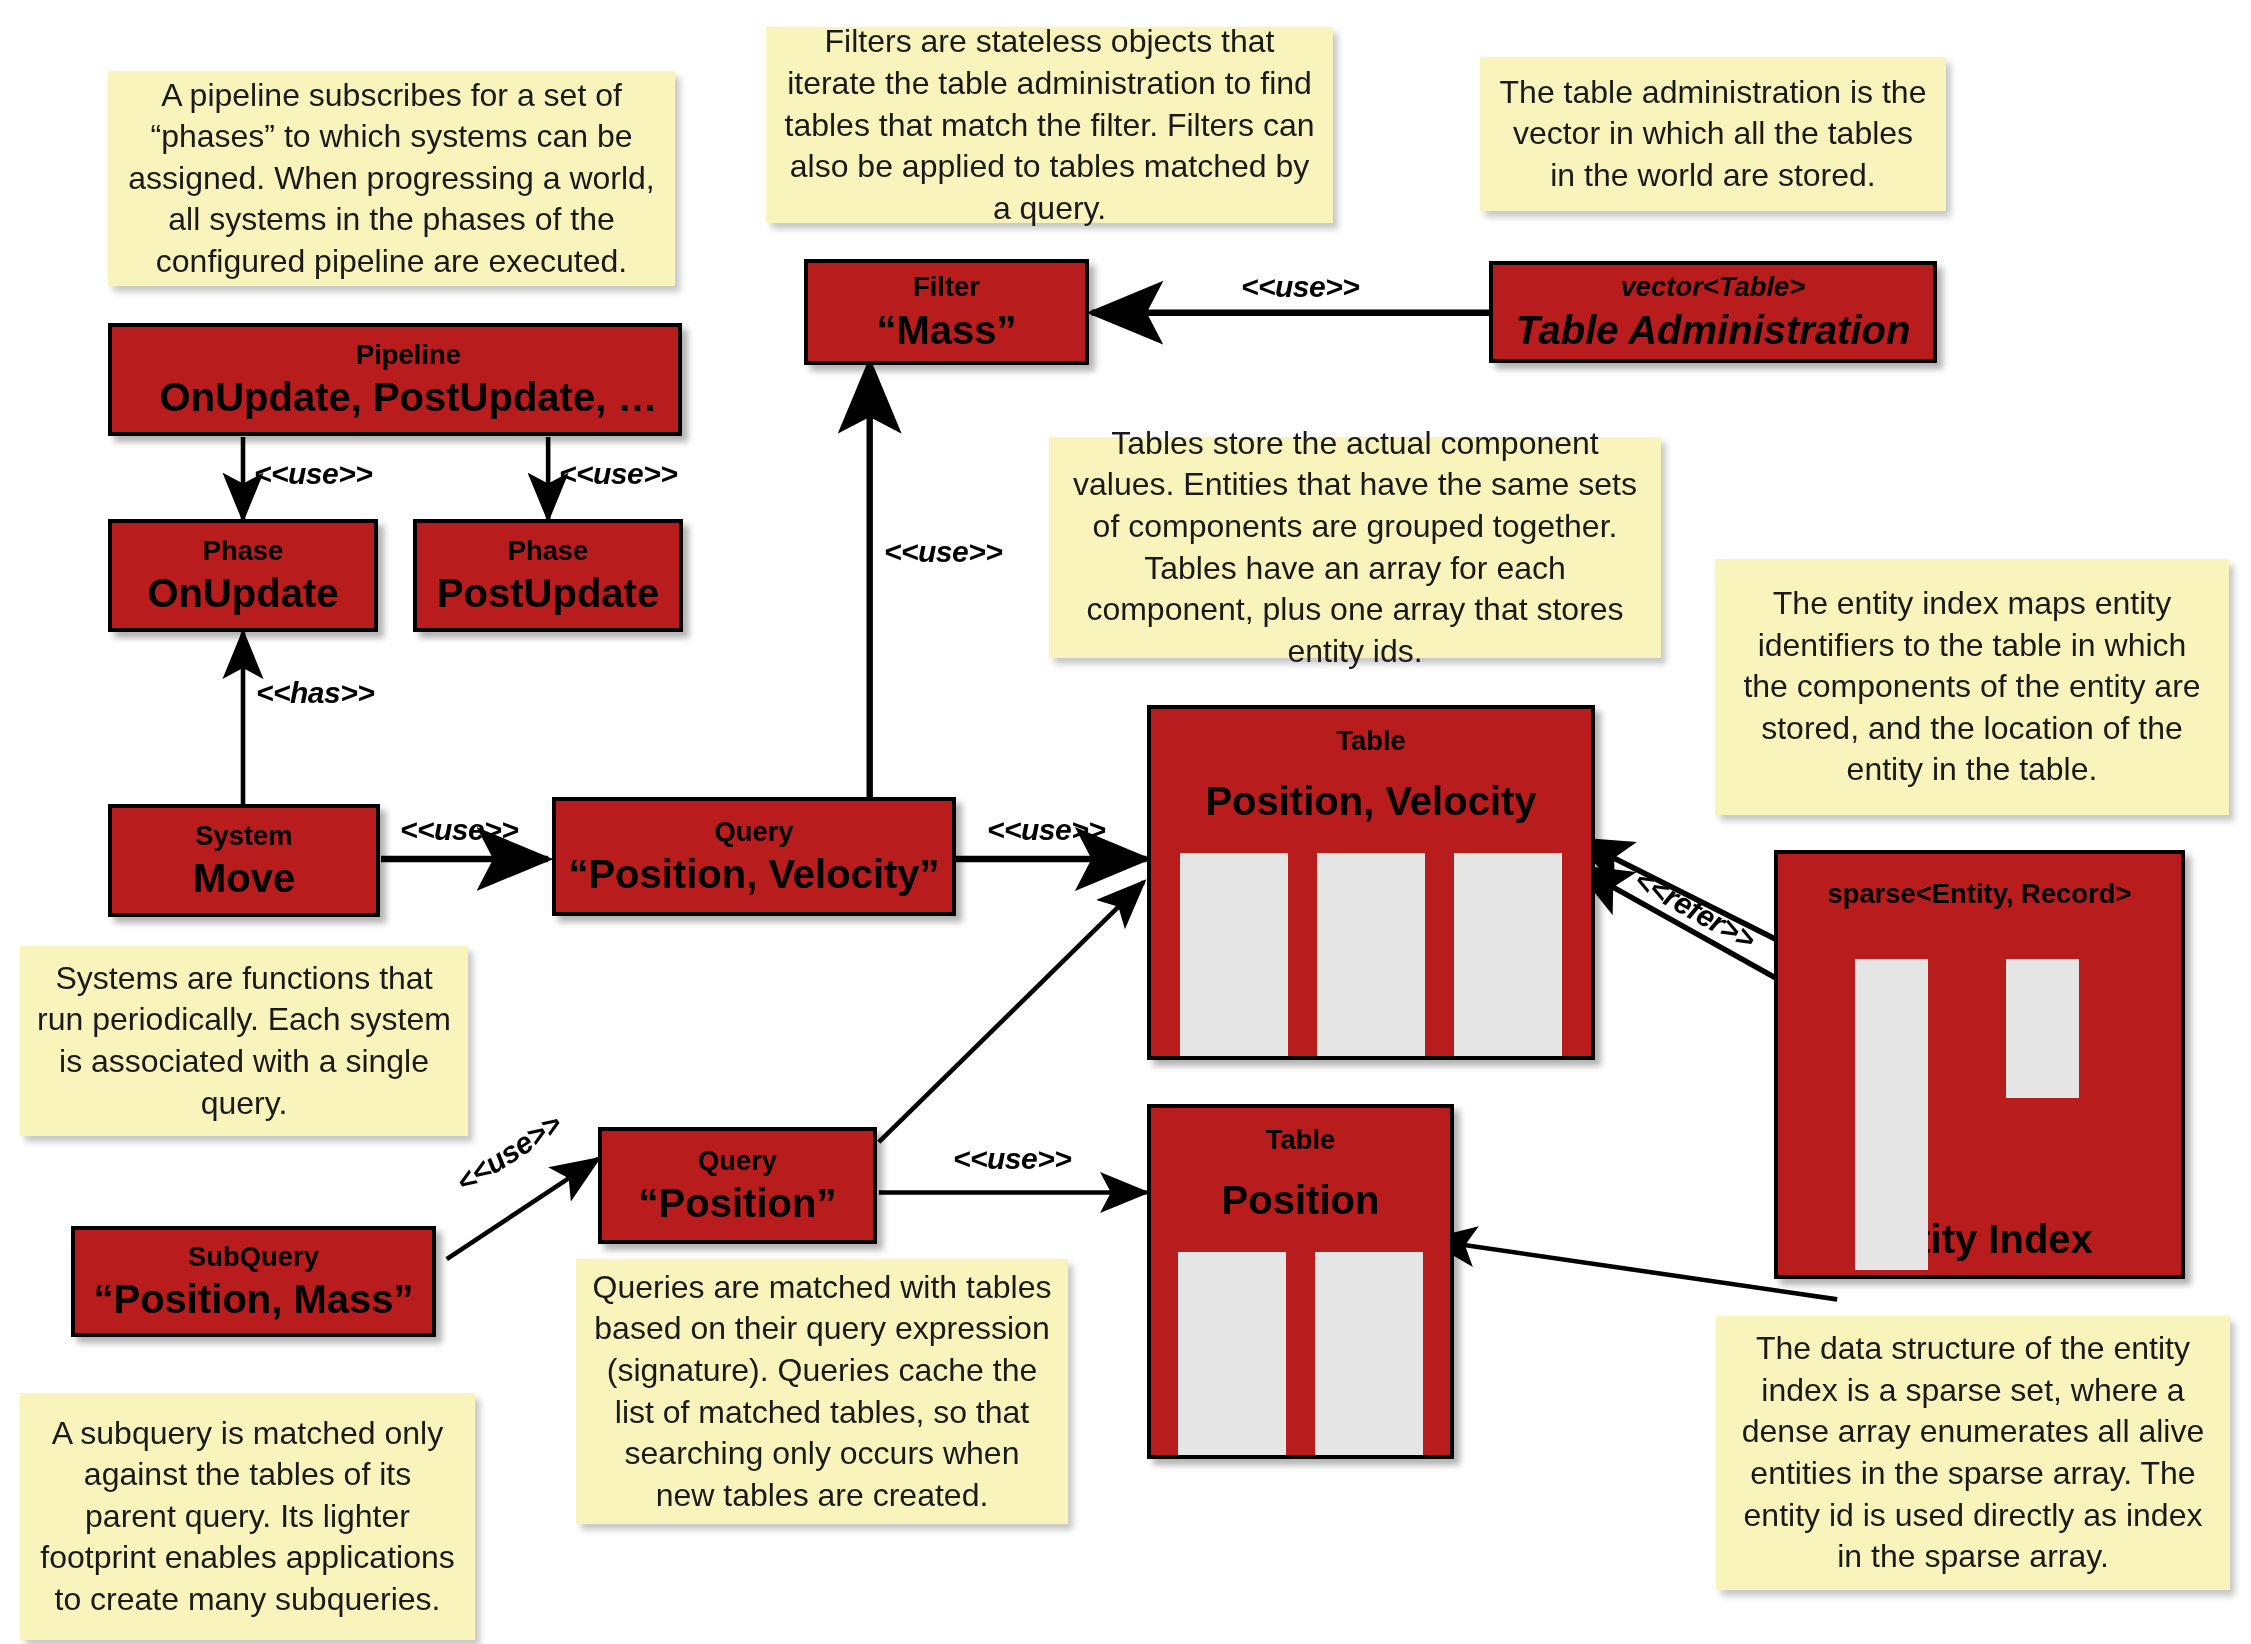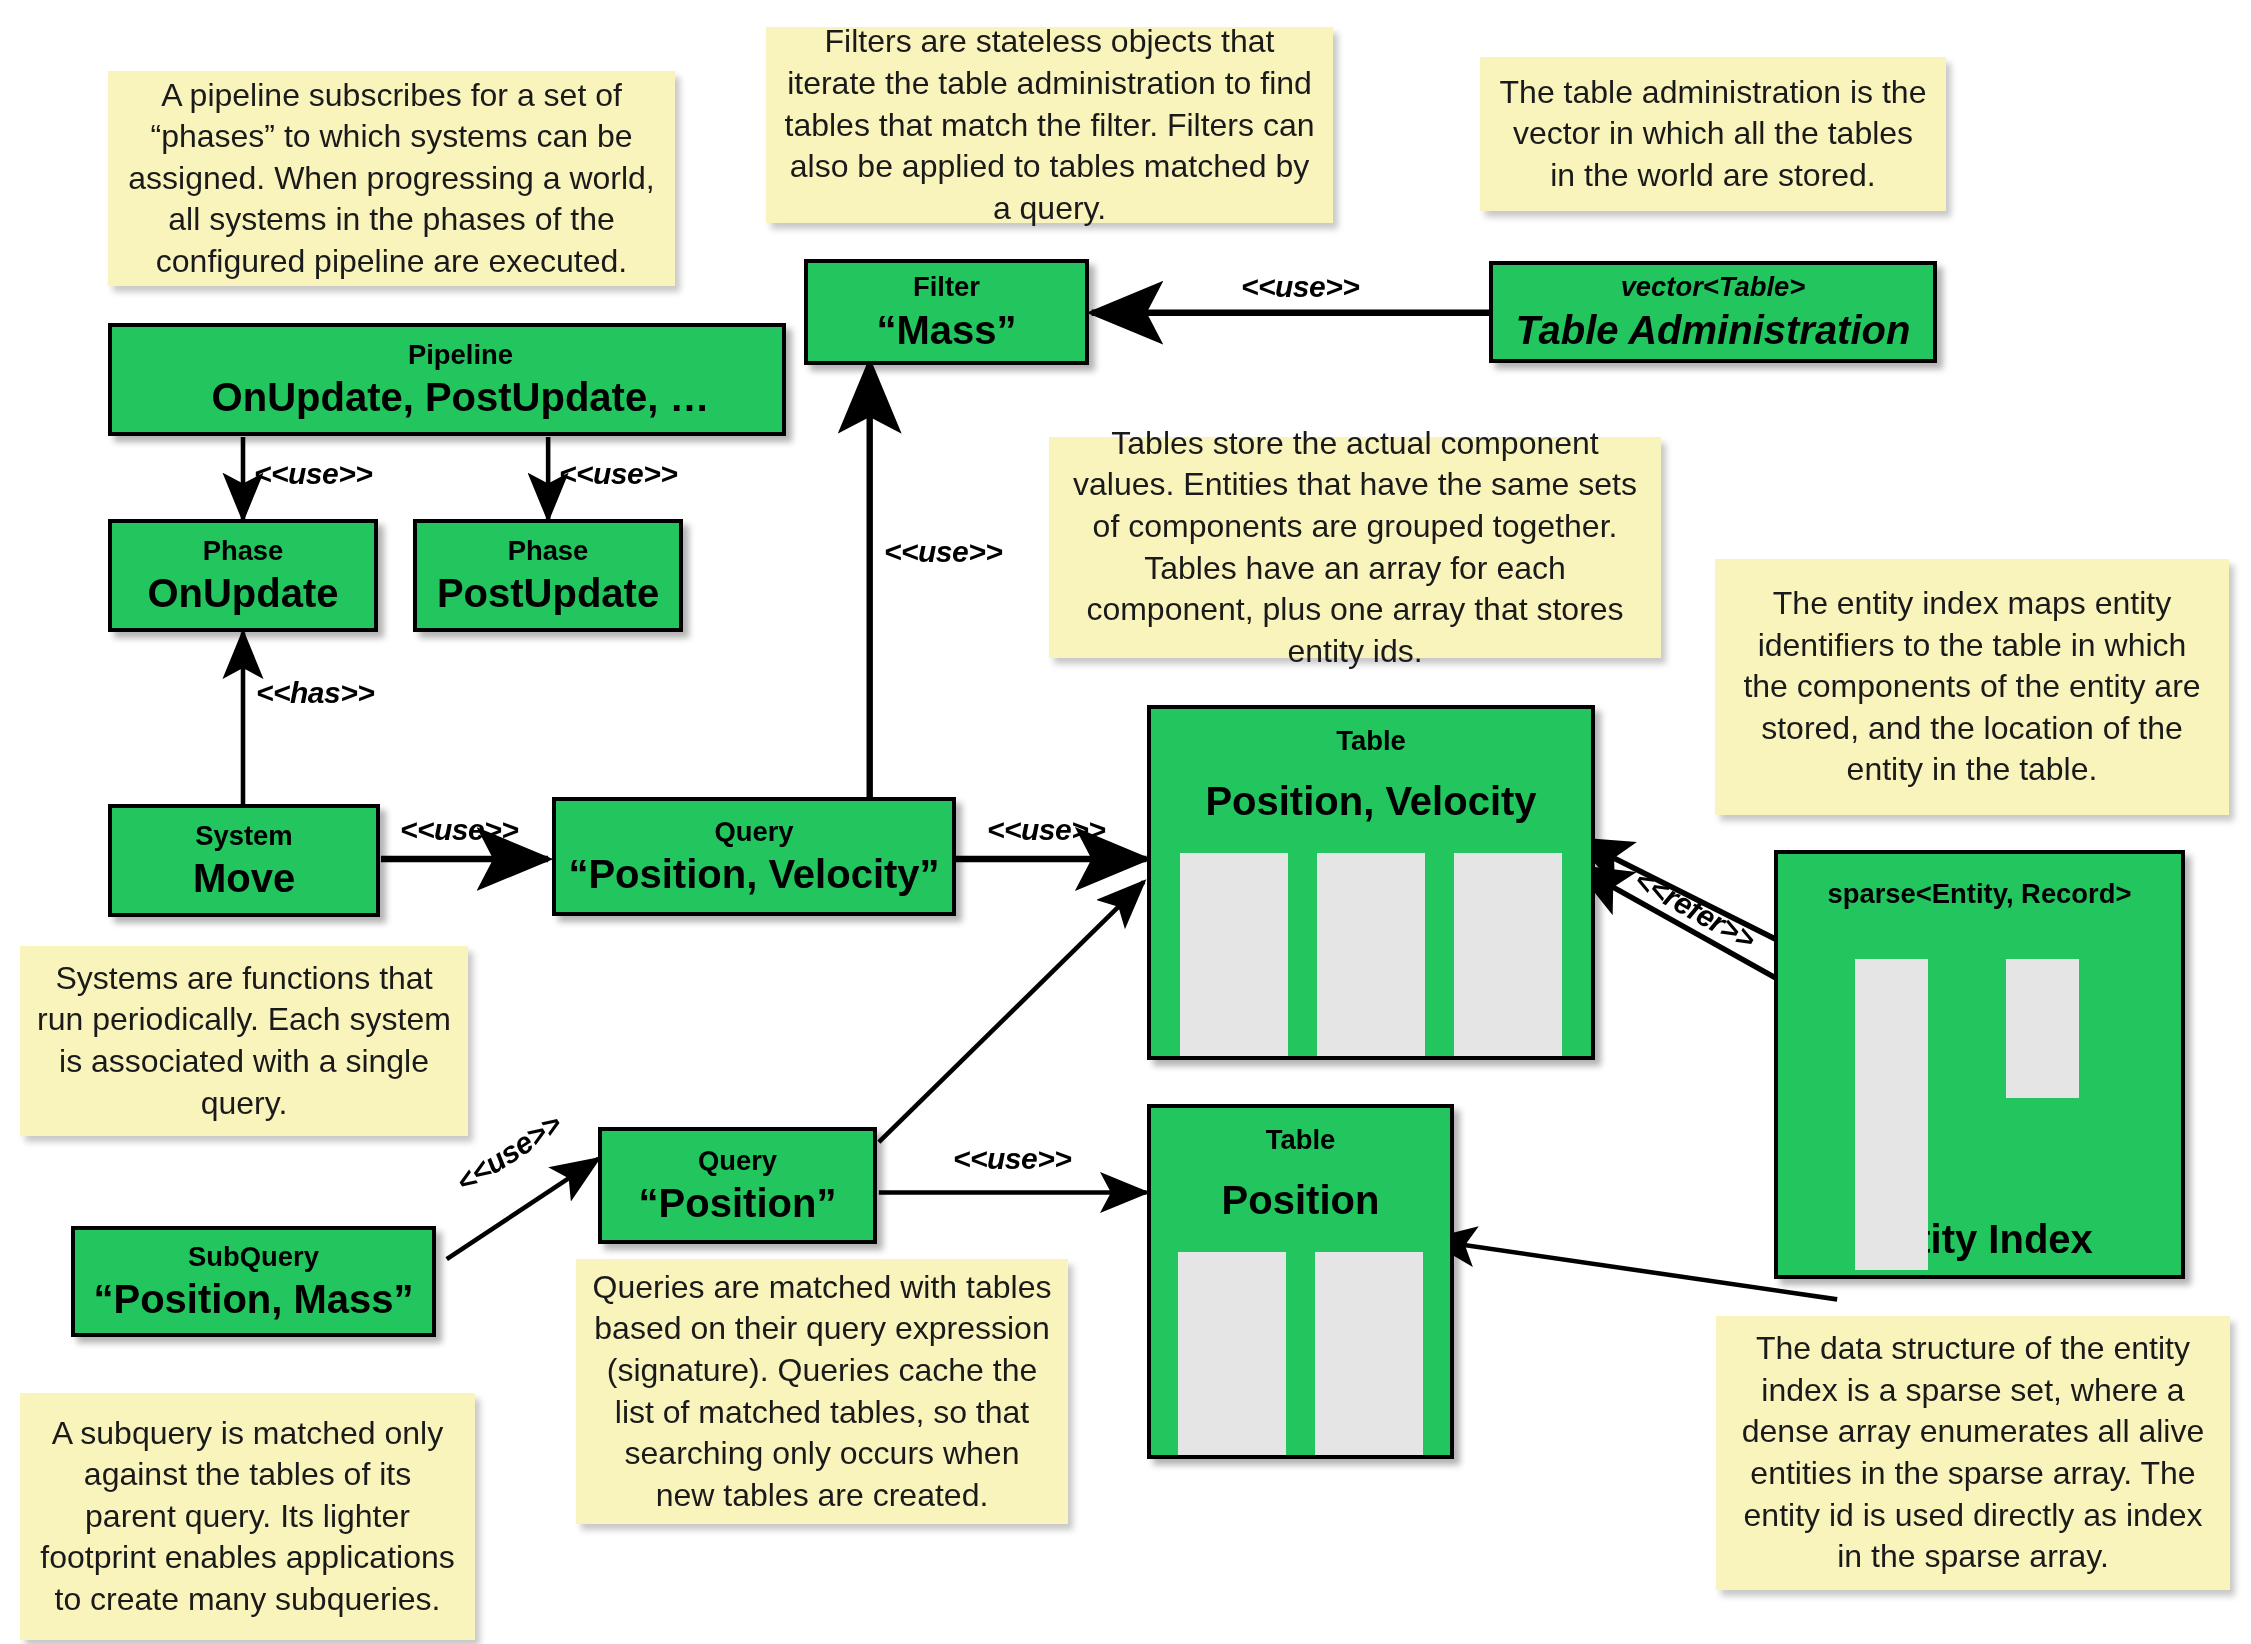--- a/index.html
+++ b/index.html
@@ -31,21 +31,21 @@
     box-shadow: 4.6px 5.5px 6.4px rgba(0,0,0,0.22);
     display: flex;
     align-items: center;
     justify-content: center;
   }
   .note span { display: block; width: 100%; }
 
   
   .box {
     position: absolute;
-    background: #22c55e;
+    background: #b91c1c;
     border: 4.6px solid #000000;
     box-sizing: border-box;
     box-shadow: 5.5px 6.4px 6.4px rgba(0,0,0,0.30);
     display: flex;
     flex-direction: column;
     align-items: center;
     justify-content: center;
     text-align: center;
   }
   .box .stereo {
@@ -175,21 +175,21 @@
   </div>
 
   <div class="note" style="left:20px; top:1393px; width:455px; height:247px;">
     <span>A subquery is matched only against the tables of its parent query. Its lighter footprint enables applications to create many subqueries.</span>
   </div>
 
   <div class="note" style="left:1716px; top:1316px; width:514px; height:274px;">
     <span>The data structure of the entity index is a sparse set, where a dense array enumerates all alive entities in the sparse array. The entity id is used directly as index in the sparse array.</span>
   </div>
 
-  <div class="box" style="left:108px; top:323px; width:678px; height:113px;padding-left:27px;">
+  <div class="box" style="left:108px; top:323px; width:574px; height:113px;padding-left:27px;">
     <div class="stereo">Pipeline</div>
     <div class="title">OnUpdate, PostUpdate, …</div>
   </div>
 
   <div class="box" style="left:108px; top:519px; width:270px; height:113px;">
     <div class="stereo">Phase</div>
     <div class="title">OnUpdate</div>
   </div>
 
   <div class="box" style="left:413px; top:519px; width:270px; height:113px;">

